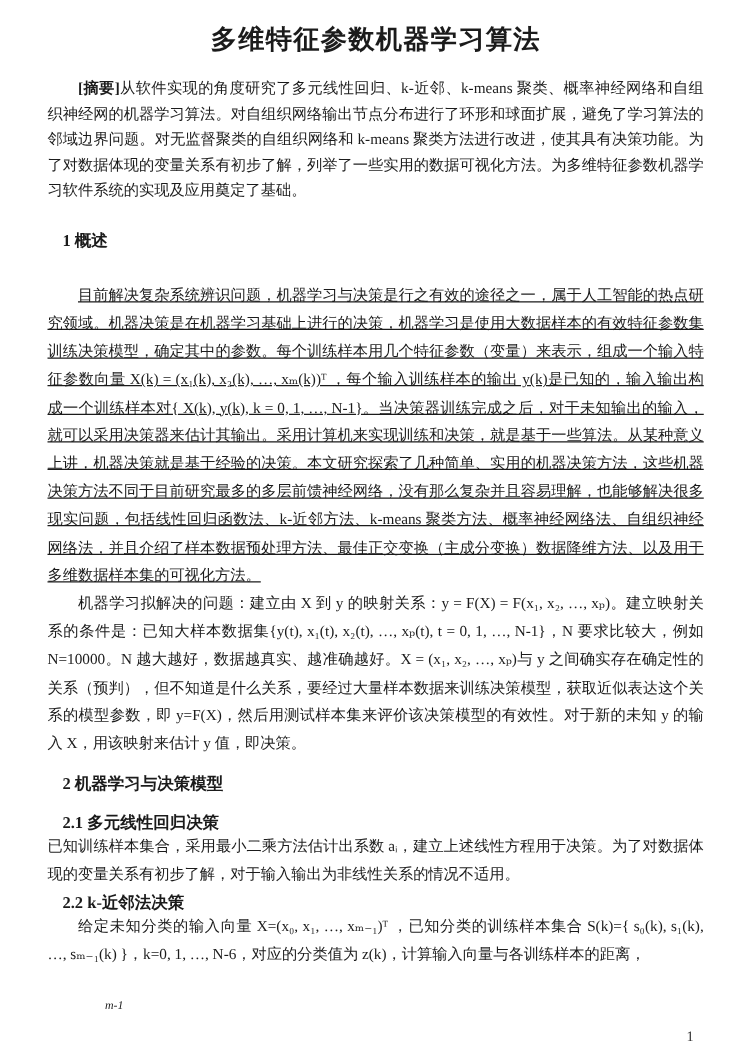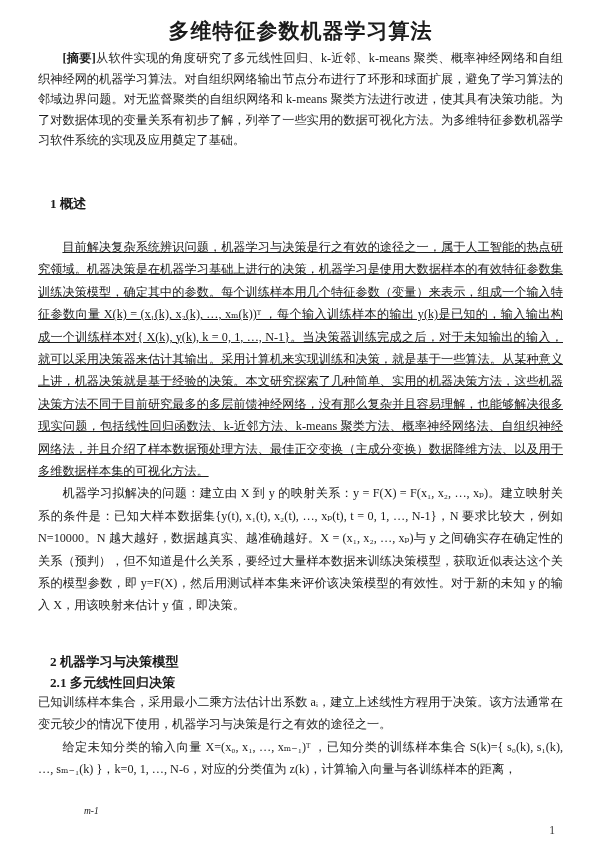--- a/index.html
+++ b/index.html
@@ -18,35 +18,35 @@
   .title {
     text-align:center;
     font-size:21px;
     font-weight:bold;
     line-height:30px;
     margin:2px 0 0 0;
     letter-spacing:1px;
   }
   p { margin:0; text-align:justify; }
   .abstract {
-    margin-top:2px;
+    margin-top:14px;
     line-height:20.6px;
     text-indent:2em;
   }
   .abstract .abs-label { font-weight:bold; }
   .sec-heading {
     font-weight:bold;
     font-size:13.2px;
     margin:0 0 0 12px;
     line-height:17px;
   }
-  .h-1 { margin-top:44px; }
+  .h-1 { margin-top:21px; }
   .p-after-h1 { margin-top:24px;text-decoration:underline; }
-  .h-2 { margin-top:36px; }
-  .h-21 { margin-top:4px; }
+  .h-2 { margin-top:12px; }
+  .h-21 { margin-top:14px; }
   .h-22 { margin-top:2px; }
   .ind2 { text-indent:2em; }
   .ind1 { text-indent:1em; }
   .equation {
     margin:0 0 0 40px;
     line-height:22.4px;
     text-align:left;
   }
   .formula-line {
     display:flex;
@@ -82,22 +82,23 @@
   <p class="ind2 p-after-h1">目前解决复杂系统辨识问题，机器学习与决策是行之有效的途径之一，属于人工智能的热点研究领域。机器决策是在机器学习基础上进行的决策，机器学习是使用大数据样本的有效特征参数集训练决策模型，确定其中的参数。每个训练样本用几个特征参数（变量）来表示，组成一个输入特征参数向量 X(k) = (x₁(k), x₂(k), …, xₘ(k))ᵀ ，每个输入训练样本的输出 y(k)是已知的，输入输出构成一个训练样本对{ X(k), y(k), k = 0, 1, …, N-1}。当决策器训练完成之后，对于未知输出的输入，就可以采用决策器来估计其输出。采用计算机来实现训练和决策，就是基于一些算法。从某种意义上讲，机器决策就是基于经验的决策。本文研究探索了几种简单、实用的机器决策方法，这些机器决策方法不同于目前研究最多的多层前馈神经网络，没有那么复杂并且容易理解，也能够解决很多现实问题，包括线性回归函数法、k-近邻方法、k-means 聚类方法、概率神经网络法、自组织神经网络法，并且介绍了样本数据预处理方法、最佳正交变换（主成分变换）数据降维方法、以及用于多维数据样本集的可视化方法。</p>
 
   <p class="ind2">机器学习拟解决的问题：建立由 X 到 y 的映射关系：y = F(X) = F(x₁, x₂, …, xₚ)。建立映射关系的条件是：已知大样本数据集{y(t), x₁(t), x₂(t), …, xₚ(t), t = 0, 1, …, N-1}，N 要求比较大，例如 N=10000。N 越大越好，数据越真实、越准确越好。X = (x₁, x₂, …, xₚ)与 y 之间确实存在确定性的关系（预判），但不知道是什么关系，要经过大量样本数据来训练决策模型，获取近似表达这个关系的模型参数，即 y=F(X)，然后用测试样本集来评价该决策模型的有效性。对于新的未知 y 的输入 X，用该映射来估计 y 值，即决策。</p>
 
   <h2 class="sec-heading h-2">2 机器学习与决策模型</h2>
 
   <h3 class="sec-heading h-21">2.1 多元线性回归决策</h3>
 
 
 
-  <p>已知训练样本集合，采用最小二乘方法估计出系数 aᵢ，建立上述线性方程用于决策。该方法通常在变元较少的情况下使用，机器学习与决策是行之有效的途径之一。</p>
+  <p>已知训练样本集合，采用最小二乘方法估计出系数 aᵢ，建立上述线性方程用于决策。为了对数据体现的变量关系有初步了解，对于输入输出为非线性关系的情况不适用。</p>
 
+  <h3 class="sec-heading h-22">2.2 k-近邻法决策</h3>
 
   <p class="ind2">给定未知分类的输入向量 X=(x₀, x₁, …, xₘ₋₁)ᵀ ，已知分类的训练样本集合 S(k)={ s₀(k), s₁(k), …, sₘ₋₁(k) }，k=0, 1, …, N-6，对应的分类值为 z(k)，计算输入向量与各训练样本的距离，</p>
 
   <div class="formula-line">
 
     <span class="f-sum">
       <span class="f-lim">m-1</span>
 
     </span>
 

